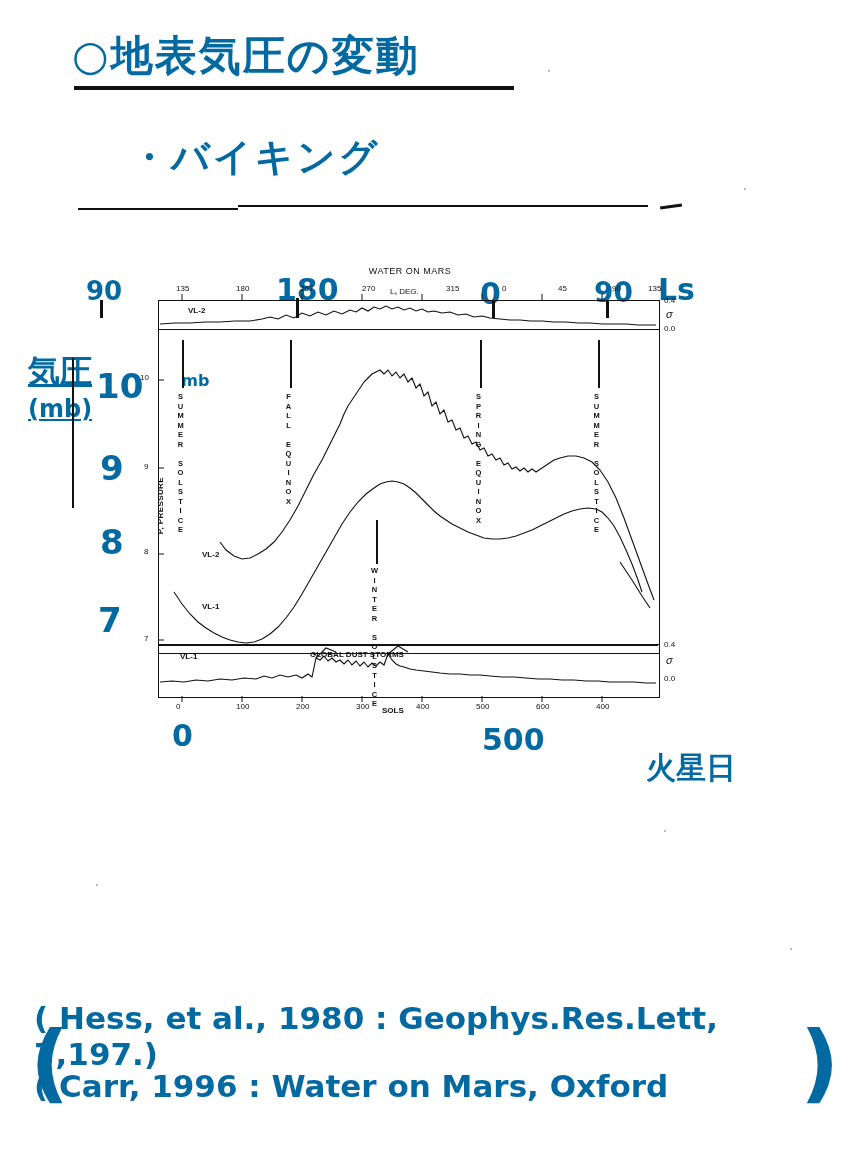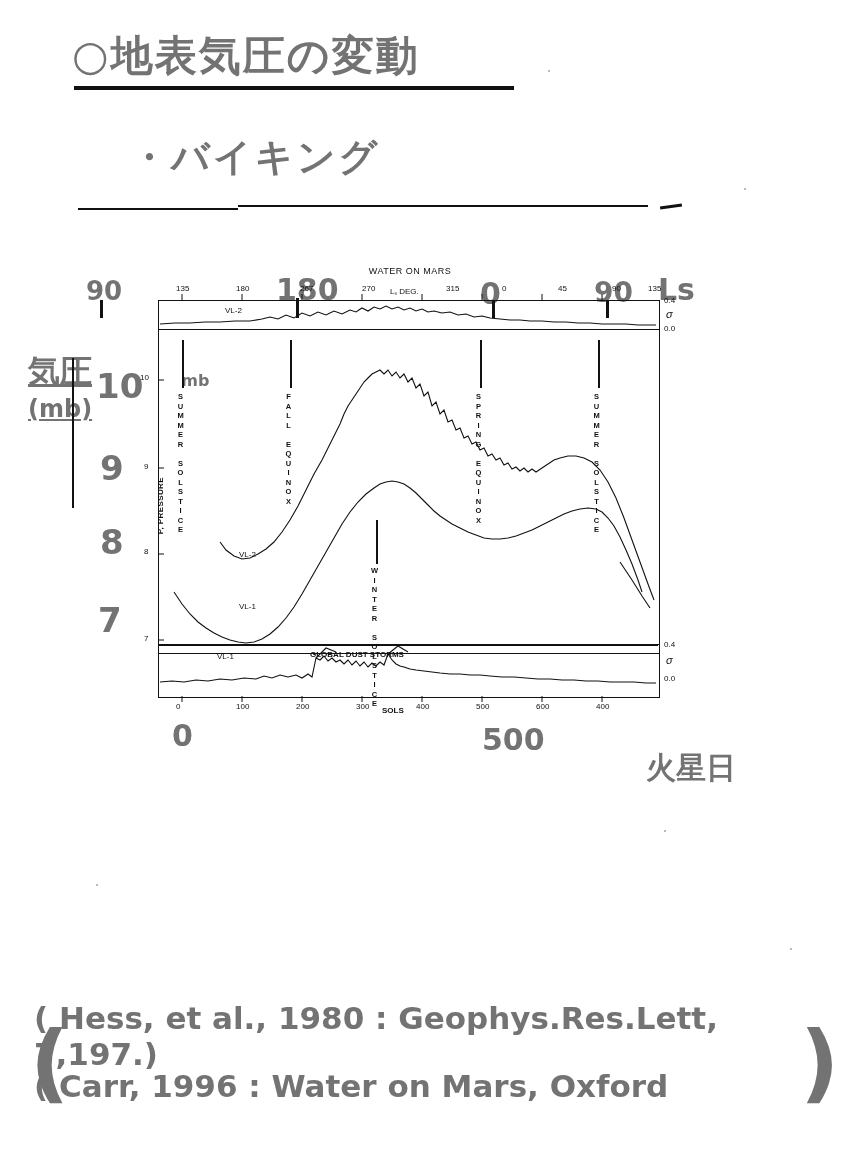--- a/index.html
+++ b/index.html
@@ -1,18 +1,18 @@
 <!DOCTYPE html>
 <html><head>
 <meta charset="utf-8">
 <style>
   html,body{margin:0;padding:0;background:#ffffff;}
   body{width:847px;height:1167px;position:relative;overflow:hidden;
        font-family:"Liberation Sans", sans-serif;color:#111;}
-  .hand{font-family:"DejaVu Sans", sans-serif;color:#737373;font-weight:700;}
+  .hand{font-family:"DejaVu Sans", sans-serif;color:#0369a1;font-weight:700;}
   .abs{position:absolute;}
   
   #title-jp{left:72px;top:28px;font-size:42px;letter-spacing:2px;}
   #title-underline{left:74px;top:86px;width:440px;height:4px;background:#111;}
   #subtitle-jp{left:130px;top:132px;font-size:38px;letter-spacing:3px;}
   #sub-underline-a{left:78px;top:208px;width:160px;height:2px;background:#111;}
   #sub-underline-b{left:238px;top:205px;width:410px;height:2px;background:#111;}
   #tick-right{left:660px;top:205px;width:22px;height:3px;background:#111;transform:rotate(-8deg);}
   
   #yaxis-jp{left:28px;top:352px;font-size:32px;line-height:38px;text-decoration:underline;}
@@ -40,21 +40,21 @@
   #ref2{left:34px;top:1068px;font-size:31px;}
   .paren{font-size:86px;line-height:0;position:absolute;}
   
   #figure{left:150px;top:262px;width:520px;height:470px;}
   #figure .fig-title{position:absolute;left:50%;transform:translateX(-50%);top:4px;
       font-size:9px;letter-spacing:.5px;font-family:"Liberation Sans",sans-serif;}
   .frame{position:absolute;border:1.5px solid #111;}
   .hline{position:absolute;background:#111;height:1.5px;}
   .vline{position:absolute;background:#111;width:1.5px;}
   .tlab{position:absolute;font-size:8px;font-family:"Liberation Sans",sans-serif;}
-  .tlabb{position:absolute;font-size:8px;font-weight:normal;font-family:"Liberation Sans",sans-serif;margin-left:37px;}
+  .tlabb{position:absolute;font-size:8px;font-weight:bold;font-family:"Liberation Sans",sans-serif;}
   .vtxt{position:absolute;font-size:7.5px;font-weight:bold;letter-spacing:.5px;
         writing-mode:vertical-rl;text-orientation:upright;font-family:"Liberation Sans",sans-serif;}
   .ptxt{position:absolute;font-size:8px;font-weight:bold;font-family:"Liberation Sans",sans-serif;}
   .sigma{position:absolute;font-size:11px;font-style:italic;}
   #ylabel-pressure{position:absolute;left:6px;top:215px;font-size:8px;font-weight:bold;
       writing-mode:vertical-rl;transform:rotate(180deg);letter-spacing:.4px;}
   svg{position:absolute;left:0;top:0;overflow:visible;}
   
   .speck{position:absolute;background:#555;width:2px;height:2px;border-radius:50%;opacity:.55;}
 </style>

